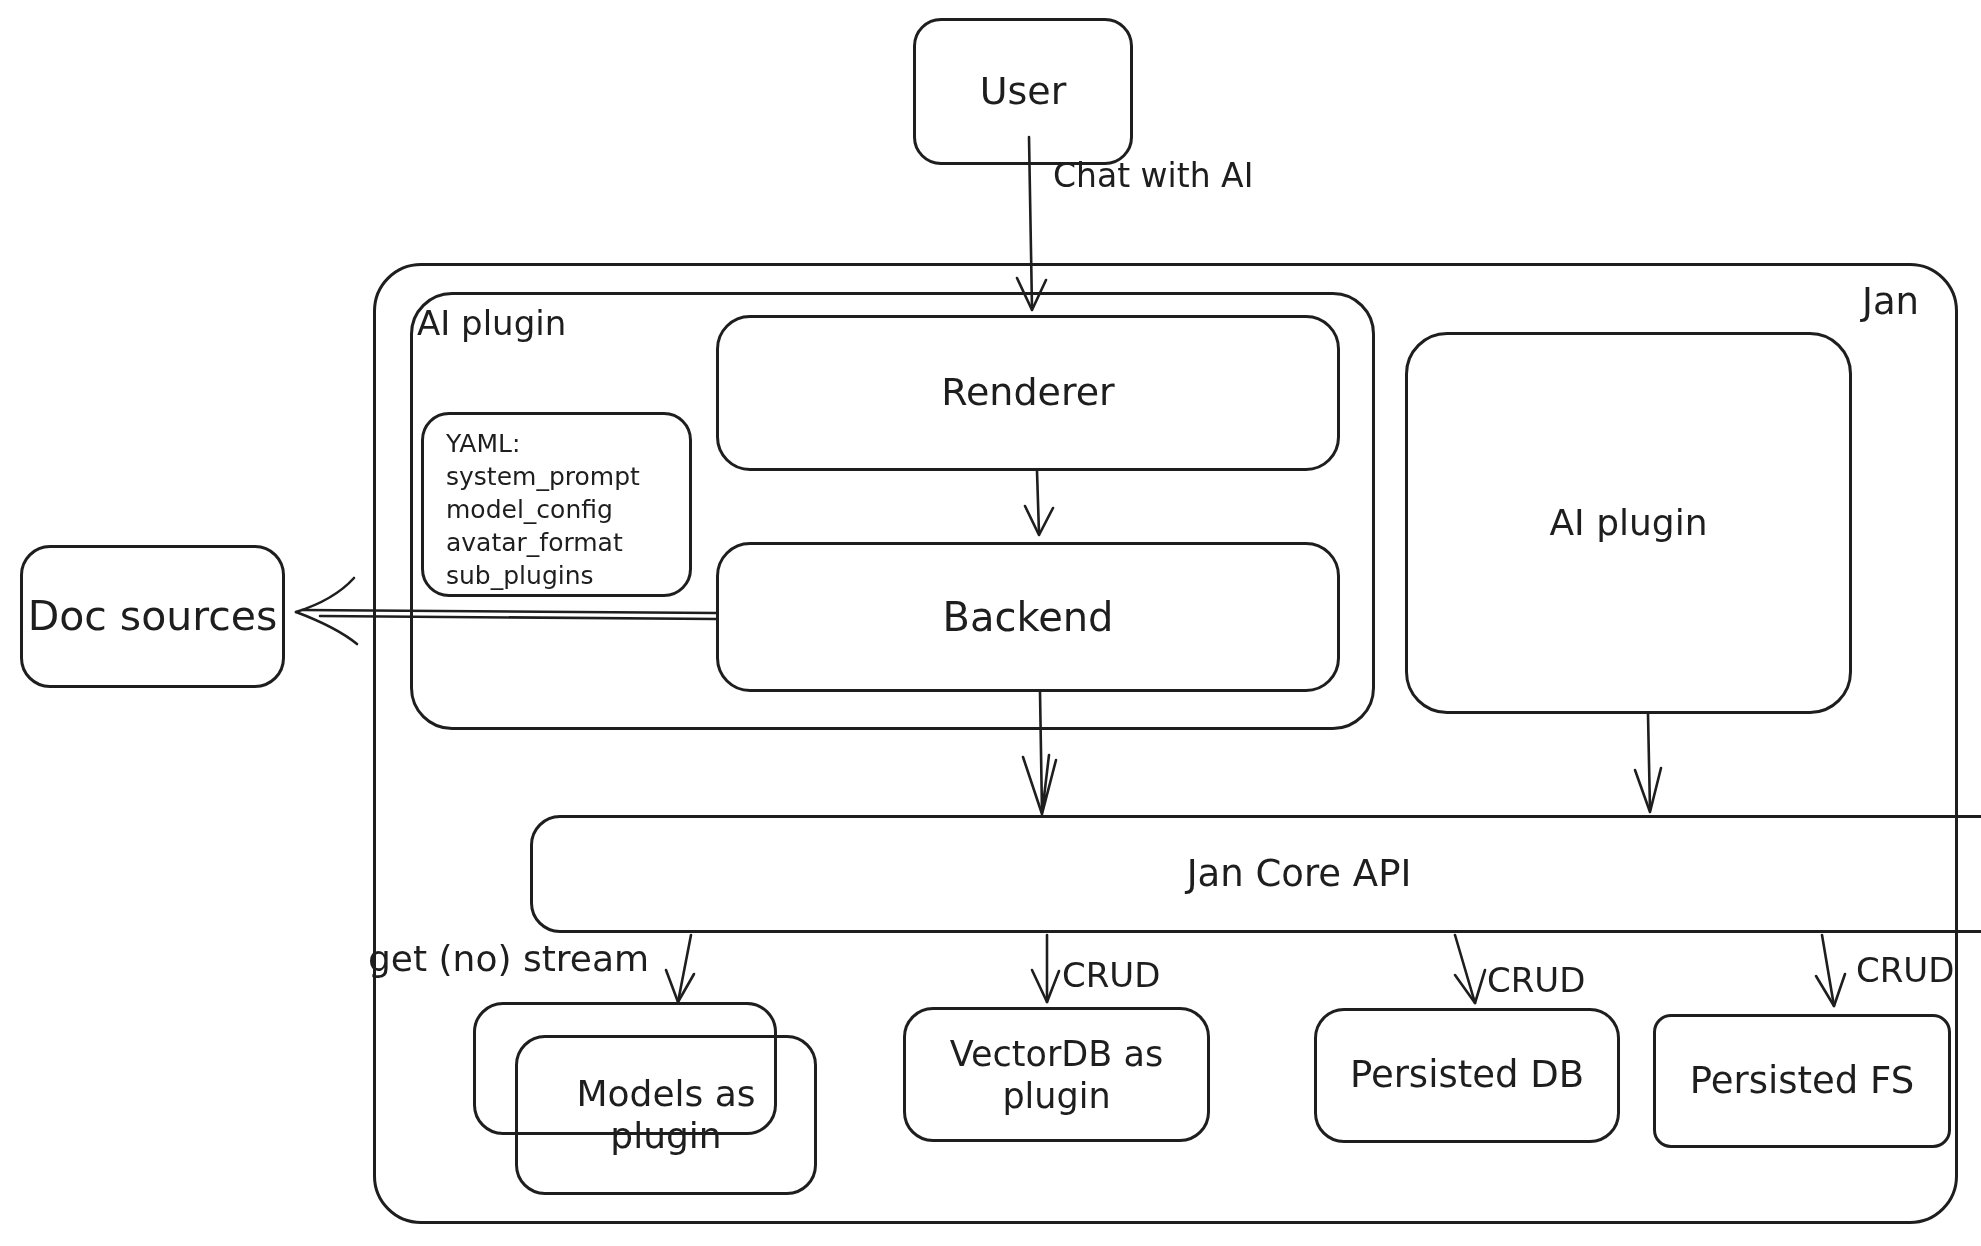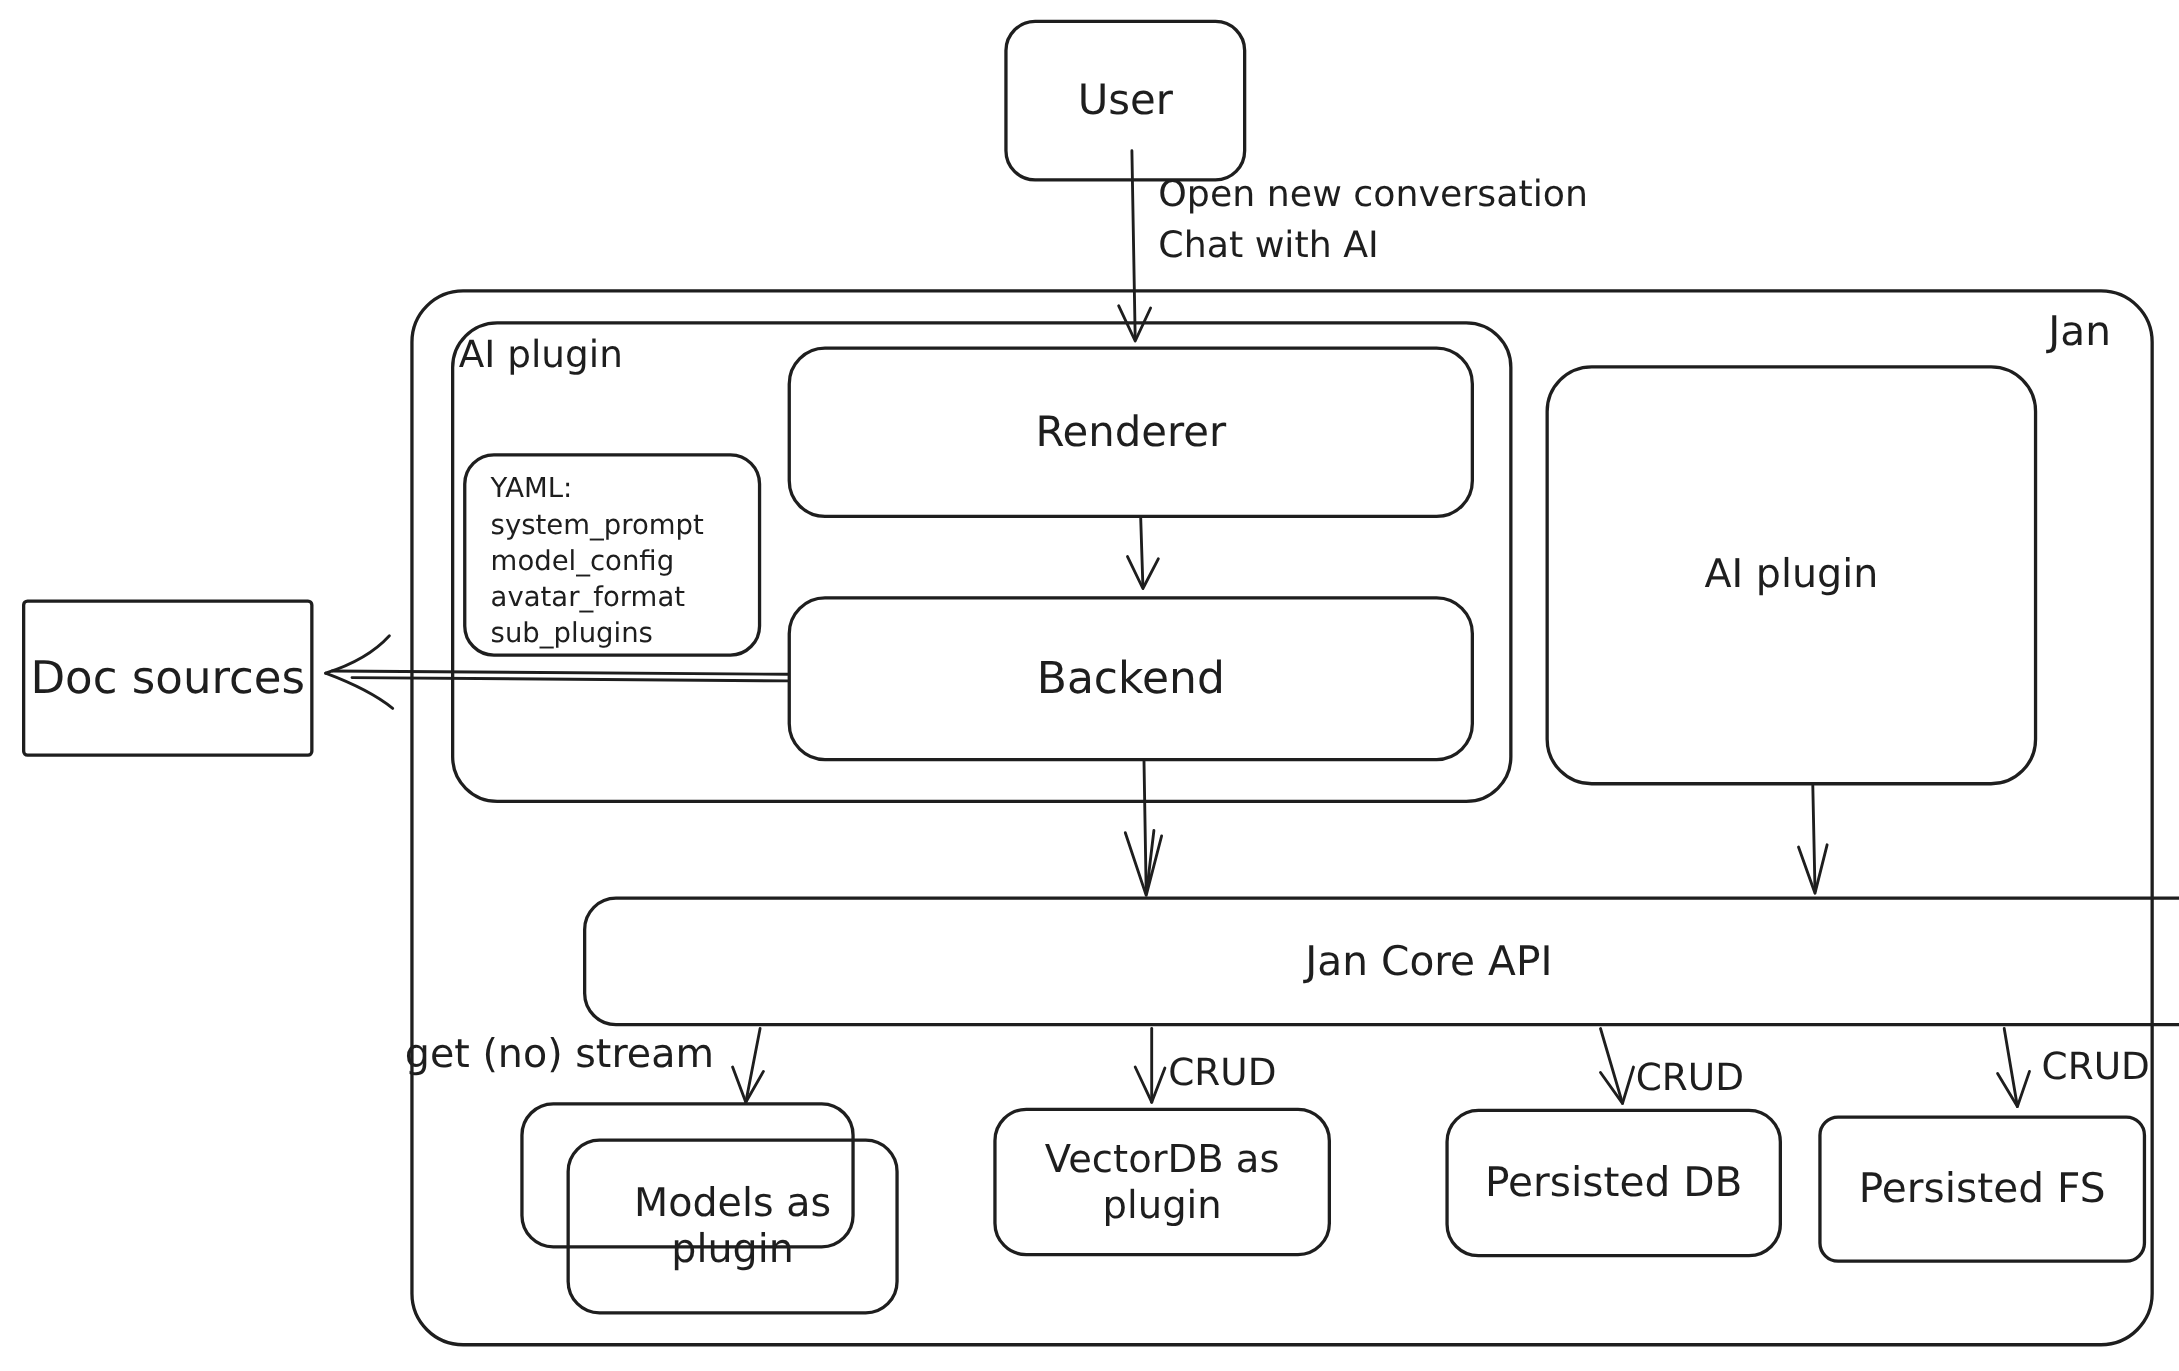--- a/index.html
+++ b/index.html
@@ -131,21 +131,21 @@
     <div>system_prompt</div>
     <div>model_config</div>
     <div>avatar_format</div>
     <div>sub_plugins</div>
   </div>
 
   <div class="node" style="left:1405px;top:332px;width:447px;height:382px;border-radius:42px;font-size:36px;">
     <span>AI plugin</span>
   </div>
 
-  <div class="node" style="left:20px;top:545px;width:265px;height:143px;border-radius:5px;font-size:41px;">
+  <div class="node" style="left:20px;top:545px;width:265px;height:143px;border-radius:30px;font-size:41px;">
     <span>Doc sources</span>
   </div>
 
   <div class="node" style="left:530px;top:815px;width:1538px;height:118px;border-radius:30px;font-size:37px;">
     <span>Jan Core API</span>
   </div>
 
   <div class="node" style="left:473px;top:1002px;width:304px;height:133px;border-radius:30px;"></div>
   <div class="node two-line" style="left:515px;top:1035px;width:302px;height:160px;border-radius:30px;font-size:36px;line-height:42px;">
     <span>Models as</span>
@@ -159,21 +159,20 @@
 
   <div class="node" style="left:1314px;top:1008px;width:306px;height:135px;border-radius:30px;font-size:37px;">
     <span>Persisted DB</span>
   </div>
 
   <div class="node" style="left:1653px;top:1014px;width:298px;height:134px;border-radius:18px;font-size:37px;">
     <span>Persisted FS</span>
   </div>
 
   <div class="floating-label" style="left:1053px;top:152px;font-size:33px;line-height:47px;">
-    <div>Open new conversation</div>
     <div>Chat with AI</div>
   </div>
 
   <div class="floating-label" style="left:368px;top:938px;font-size:36px;">get (no) stream</div>
 
   <div class="floating-label" style="left:1062px;top:955px;font-size:34px;">CRUD</div>
 
   <div class="floating-label" style="left:1487px;top:960px;font-size:34px;">CRUD</div>
 
   <div class="floating-label" style="left:1856px;top:950px;font-size:34px;">CRUD</div>

